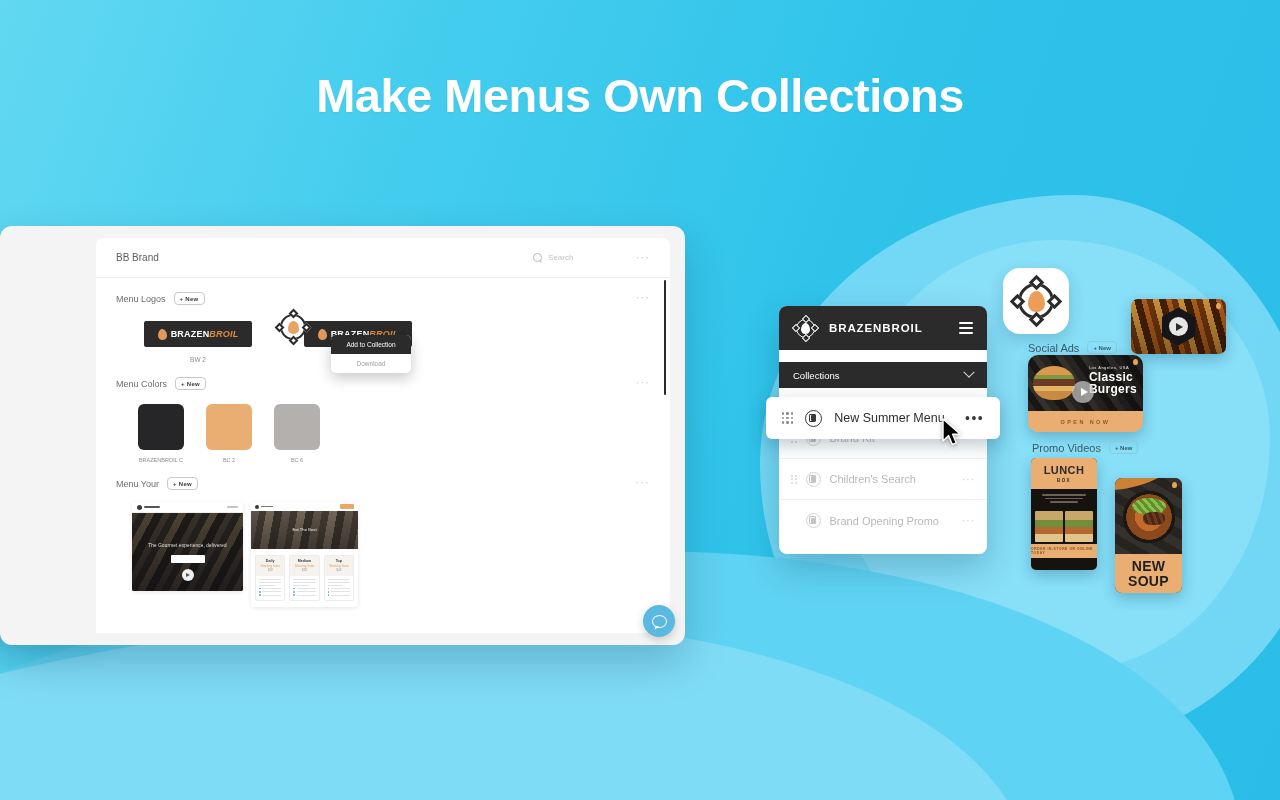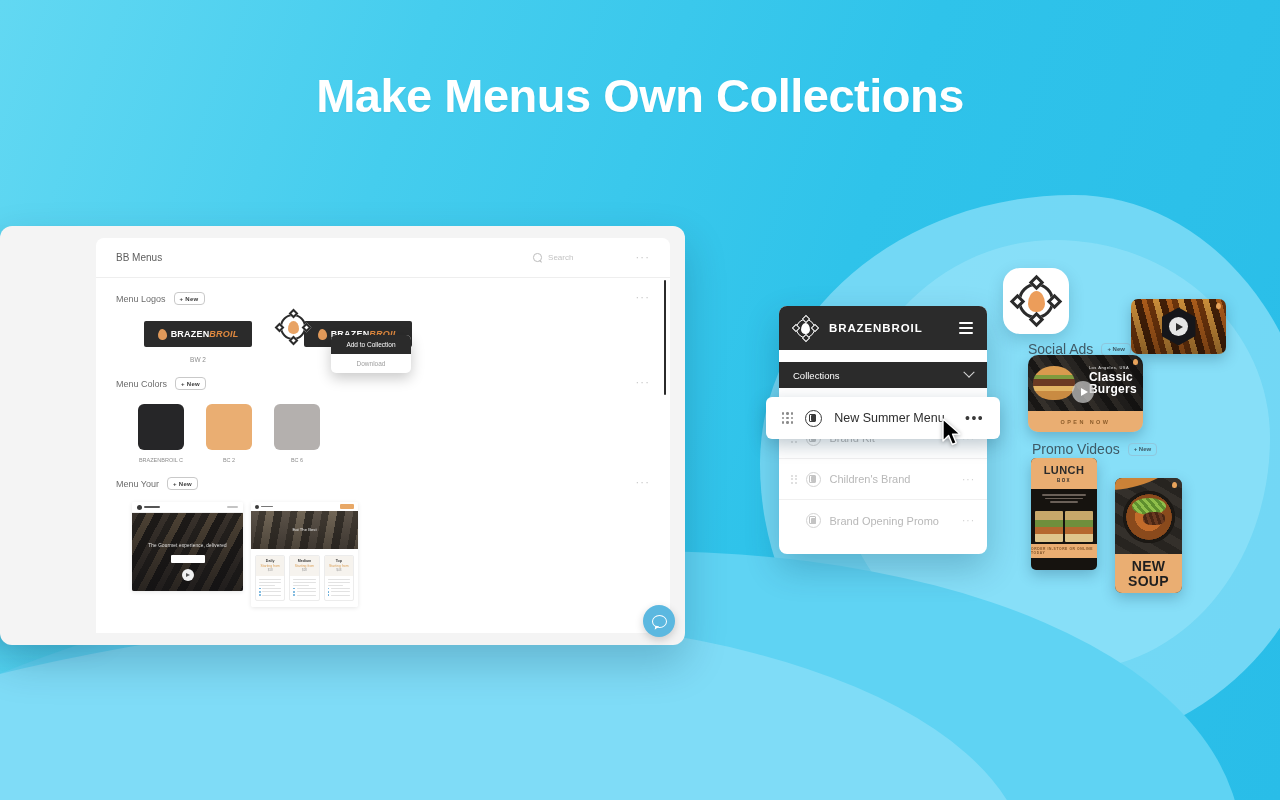--- a/index.html
+++ b/index.html
@@ -406,21 +406,21 @@
   .app-icon .pt.b { bottom:0; left:50%; margin-left:-5.5px; }
   .app-icon .pt.l { left:0; top:50%; margin-top:-5.5px; }
   .app-icon .pt.r { right:0; top:50%; margin-top:-5.5px; }
   .app-icon .drop { position:relative; z-index:3; width:17px; height:21px; background:#ec9d5a;
     border-radius: 50% 50% 46% 46% / 62% 62% 38% 38%; }
 
   .thumb-label {
     position:absolute; display:flex; align-items:center; gap:8px;
   }
   .thumb-label .tl {
-    font-size:14px; color:#3f5a66;
+    font-size:11px; color:#3f5a66;
   }
   .thumb-label .nb {
     border:1px solid #8fc7dd; border-radius:4px; background:transparent;
     font-size:6px; font-weight:700; color:#3f5a66; padding:2.5px 5px;
   }
   #lbl-social { left:1028px; top:341px; }
   #lbl-promo  { left:1032px; top:441px; }
 
   .video-card {
     position:absolute; left:1131px; top:299px;
@@ -574,21 +574,21 @@
   </div>
   <div class="sb-footer">
     <span class="refresh-ic">↻</span>
   </div>
 </div>
 
 <div class="main-window">
   <div class="main-inner">
 
     <div class="mw-header">
-      <span class="mw-title">BB Menus</span>
+      <span class="mw-title">BB Brand</span>
       <div class="mw-search">
         <span class="search-glyph"></span>
         <span class="search-ph">Search</span>
       </div>
       <span class="dots-h mw-head-dots">···</span>
     </div>
 
     <div class="section">
       <div class="sec-head">
         <span class="sec-title">Menu Logos</span>
@@ -818,21 +818,21 @@
           <i></i>
           <i></i>
           <i></i>
           <i></i>
           <i></i>
           <i></i>
         </span>
       <span class="coll-ic">
           <span class="sq"></span>
         </span>
-      <span class="coll-name">Children's Brand</span>
+      <span class="coll-name">Children's Search</span>
       <span class="row-dots">···</span>
     </div>
     <div class="coll-row" style="border-bottom:none">
       <span class="grip-s" style="opacity:0">
           <i></i>
           <i></i>
           <i></i>
           <i></i>
           <i></i>
           <i></i>

